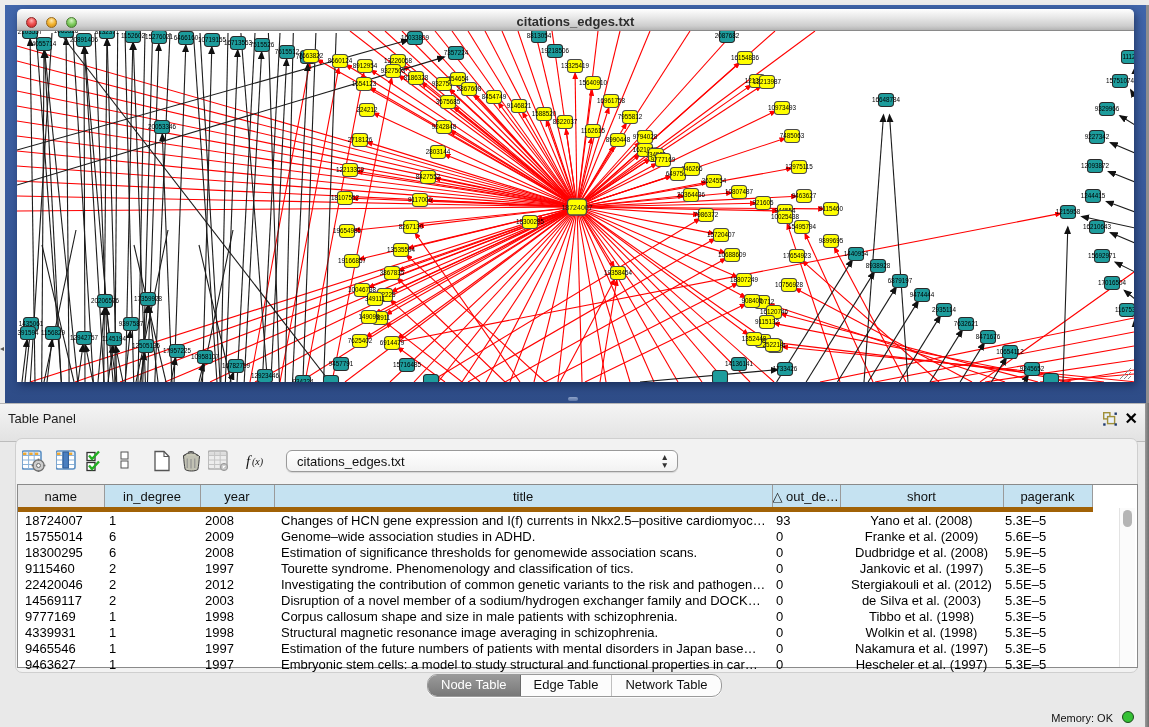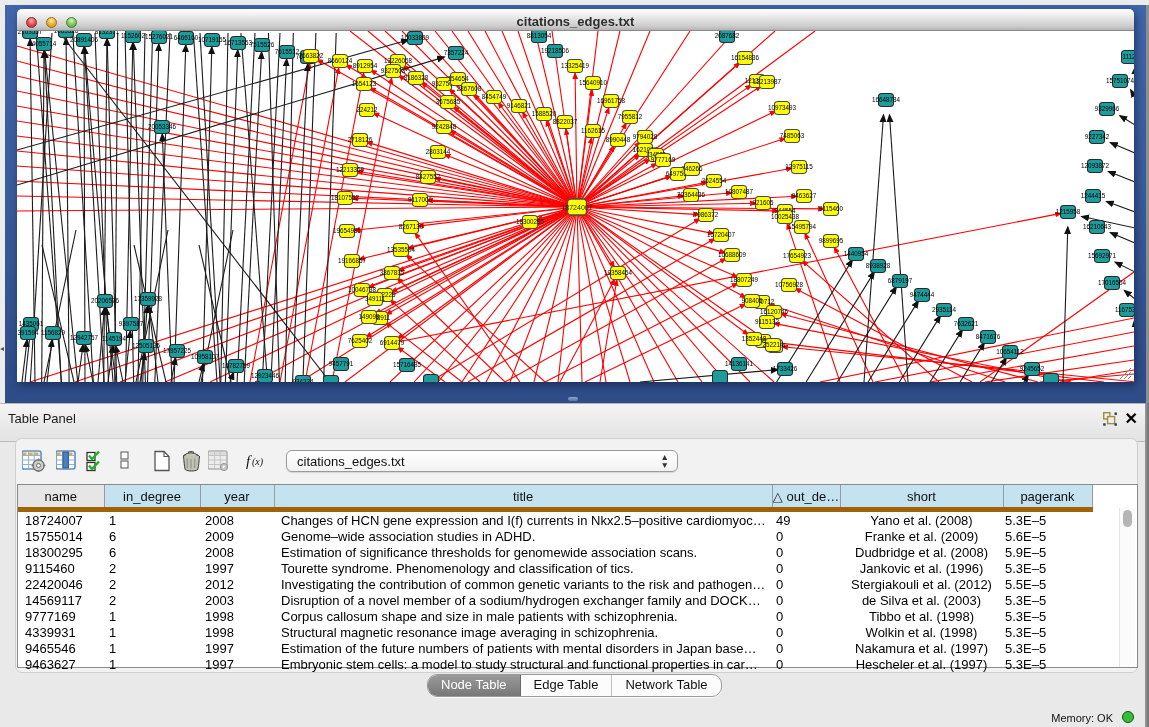--- a/index.html
+++ b/index.html
@@ -706,30 +706,30 @@
           <col class="w5">
           <col class="w6">
           <col class="w7">
         </colgroup>
    <tbody>
           <tr>
             <th class="gray">name</th>
             <th>in_degree</th>
             <th>year</th>
             <th>title</th>
-            <th style="text-align:center">△ out_de…</th>
+            <th style="text-align:left">△ out_de…</th>
             <th>short</th>
             <th>pagerank</th>
           </tr>
    <tr>
             <td class="c1">18724007</td>
             <td class="c2">1</td>
             <td class="c3">2008</td>
             <td class="c4">Changes of HCN gene expression and I(f) currents in Nkx2.5–positive cardiomyoc…</td>
-            <td class="c5">49</td>
+            <td class="c5">93</td>
             <td class="c6">Yano et al. (2008)</td>
             <td class="c7">5.3E–5</td>
           </tr>
 <tr>
             <td class="c1">15755014</td>
             <td class="c2">6</td>
             <td class="c3">2009</td>
             <td class="c4">Genome–wide association studies in ADHD.</td>
             <td class="c5">0</td>
             <td class="c6">Franke et al. (2009)</td>
@@ -743,21 +743,21 @@
             <td class="c5">0</td>
             <td class="c6">Dudbridge et al. (2008)</td>
             <td class="c7">5.9E–5</td>
           </tr>
 <tr>
             <td class="c1">9115460</td>
             <td class="c2">2</td>
             <td class="c3">1997</td>
             <td class="c4">Tourette syndrome. Phenomenology and classification of tics.</td>
             <td class="c5">0</td>
-            <td class="c6">Jankovic et al. (1996)</td>
+            <td class="c6">Jankovic et al. (1997)</td>
             <td class="c7">5.3E–5</td>
           </tr>
 <tr>
             <td class="c1">22420046</td>
             <td class="c2">2</td>
             <td class="c3">2012</td>
             <td class="c4">Investigating the contribution of common genetic variants to the risk and pathogen…</td>
             <td class="c5">0</td>
             <td class="c6">Stergiakouli et al. (2012)</td>
             <td class="c7">5.5E–5</td>

